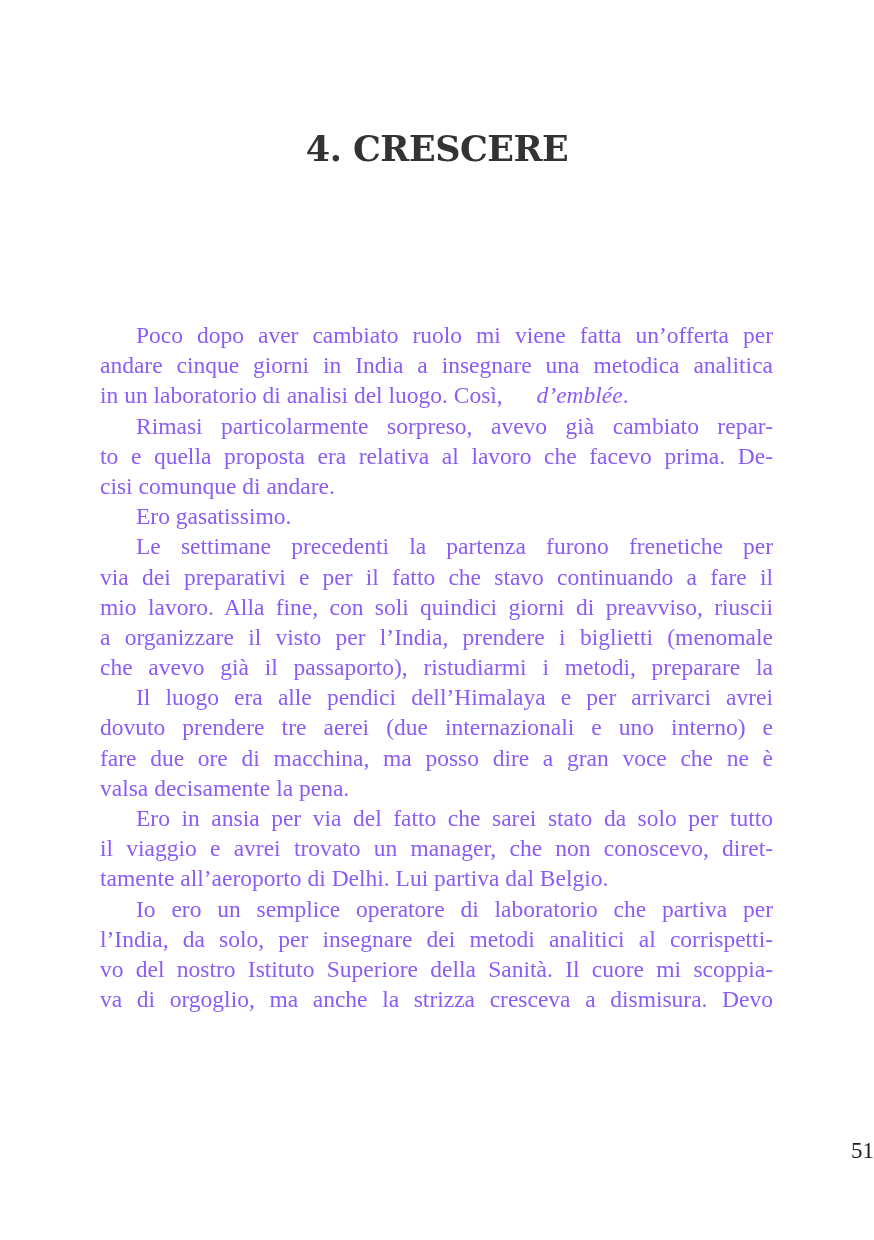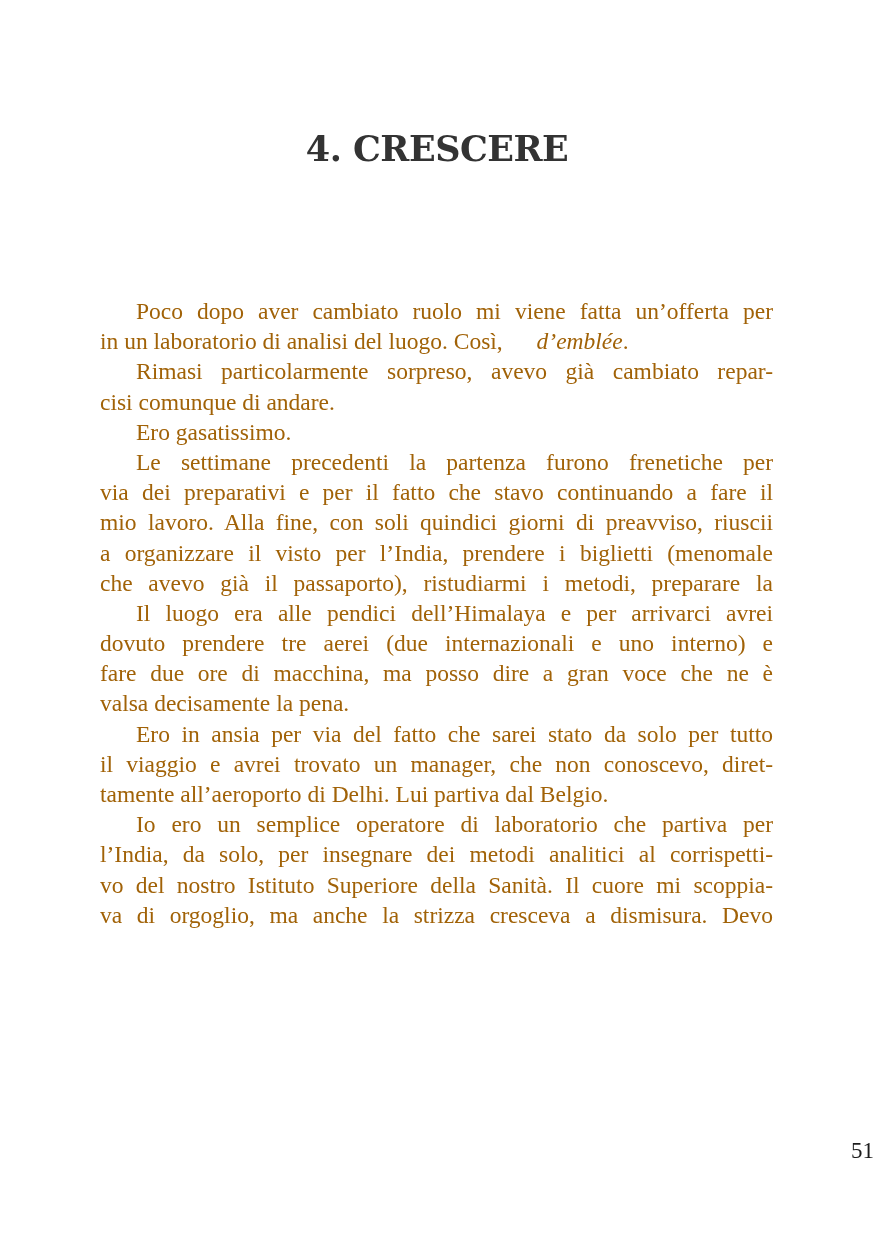--- a/index.html
+++ b/index.html
@@ -6,23 +6,23 @@
   body { width: 874px; height: 1240px; position: relative; overflow: hidden; }
   .page { position: absolute; left: 0; top: 0; width: 874px; height: 1240px; background: #fff; }
   .title {
     position: absolute; left: 0; width: 874px; top: 128px;
     text-align: center;
     font-family: "DejaVu Serif", serif;
     font-weight: bold; font-size: 35px; color: #333;
     letter-spacing: -0.5px;
   }
   .body-text {
-    position: absolute; left: 100px; width: 673px; top: 296px;
+    position: absolute; left: 100px; width: 673px; top: 320px;
     font-family: "Liberation Serif", serif;
-    font-size: 23.5px; color: #a16207;
+    font-size: 23.5px; color: #8b5cf6;
   }
   .line {
     height: 30.2px; line-height: 30.2px;
     text-align: justify; text-align-last: justify;
     white-space: nowrap; overflow: visible;
   }
   .line.indent { padding-left: 36px; }
   .line.last { text-align-last: left; }
   .line i { font-style: italic; margin-left: 28px; }
   .folio {
@@ -35,25 +35,27 @@
 </head>
 <body>
 
 <div class="page">
   <h1 class="title" style="margin:0;">4. CRESCERE</h1>
 
   <div class="body-text">
 
     <div>
       <div class="line indent">Poco dopo aver cambiato ruolo mi viene fatta un’offerta per</div>
+      <div class="line">andare cinque giorni in India a insegnare una metodica analitica</div>
       <div class="line last"><span>in un laboratorio di analisi del luogo. Così,</span> <i>d’emblée</i><span>.</span></div>
     </div>
 
     <div>
       <div class="line indent">Rimasi particolarmente sorpreso, avevo già cambiato repar-</div>
+      <div class="line">to e quella proposta era relativa al lavoro che facevo prima. De-</div>
       <div class="line last">cisi comunque di andare.</div>
     </div>
 
     <div>
       <div class="line indent last">Ero gasatissimo.</div>
     </div>
 
     <div>
       <div class="line indent">Le settimane precedenti la partenza furono frenetiche per</div>
       <div class="line">via dei preparativi e per il fatto che stavo continuando a fare il</div>

